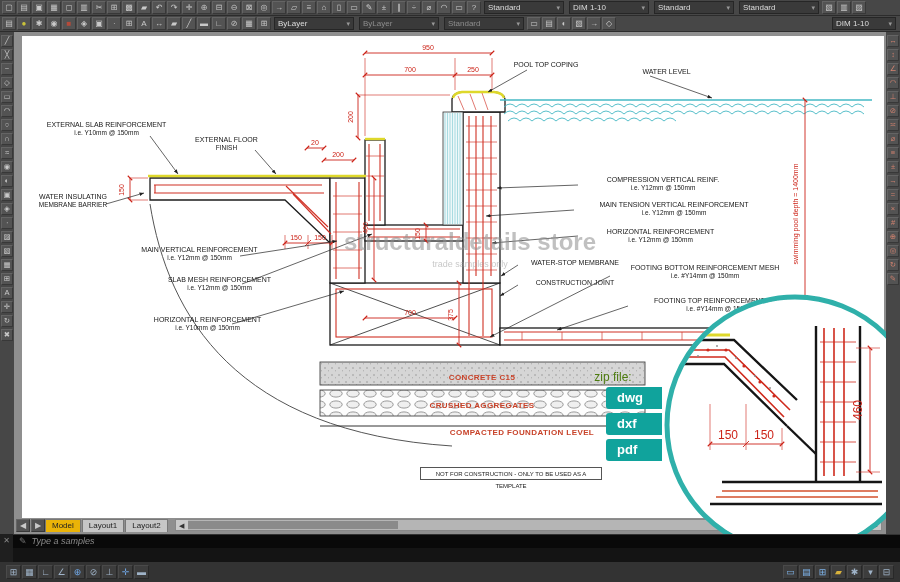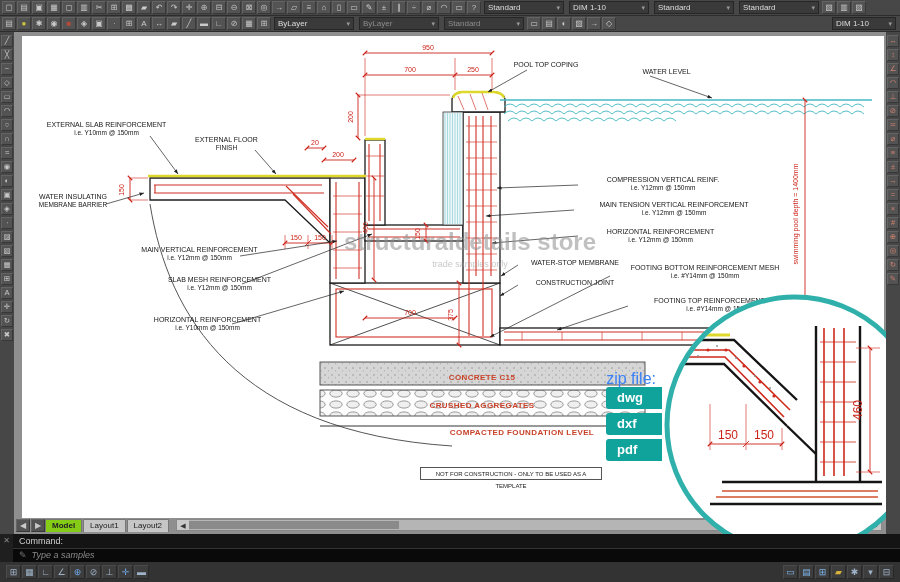--- a/index.html
+++ b/index.html
@@ -44,30 +44,30 @@
   .lblred{fill:#c8432a;font-weight:bold;font-size:8px;text-anchor:middle;letter-spacing:.4px}
   
   .callout{position:absolute;z-index:10;font-size:7px;line-height:1.15;color:#161616;text-align:center;white-space:nowrap}
   .callout .sub{font-size:6.5px}
   .watermark{position:absolute;left:263px;top:192px;width:370px;z-index:9;text-align:center;opacity:.55;pointer-events:none}
   .wm1{font-size:24px;font-weight:bold;color:#8e8e8e}
   .wm2{font-size:9px;color:#9a9a9a;margin-top:3px}
   .wm3{font-size:15px;font-weight:bold;color:#87a0a8;margin-top:1px}
   .disclaimer{position:absolute;left:398px;top:431px;width:182px;height:13px;border:1px solid #555;z-index:10;
               font-size:6px;line-height:12px;text-align:center;color:#222;background:#fff;box-sizing:border-box}
-  .ziplabel{position:absolute;left:548px;top:334px;width:86px;z-index:35;text-align:right;font-size:16px;color:#3b82f6}
+  .ziplabel{position:absolute;left:548px;top:334px;width:86px;z-index:35;text-align:center;font-size:12px;color:#4d7c0f}
   .badges{position:absolute;left:584px;top:351px;z-index:35}
   .badge{width:56px;height:22px;background:#10a39c;color:#fff;font-size:13px;font-weight:bold;line-height:22px;
          padding-left:11px;box-sizing:border-box;border-radius:3px 0 0 3px;margin-bottom:4px}
   .mag{position:absolute;left:623px;top:239px;width:300px;height:300px;z-index:30;overflow:visible}
   
   #tabsbar{position:absolute;left:2px;bottom:2px;height:14px;width:866px;display:flex;align-items:center;
            font-size:8px;color:#222;z-index:1}
   .tab{padding:0 6px;height:12px;line-height:12px;background:#c6c6c6;border:1px solid #777;border-bottom:none;margin-right:1px}
-  .tab.active{background:#84cc16;font-weight:bold}
+  .tab.active{background:#eab308;font-weight:normal}
   #hscroll{flex:1;height:12px;background:#b5b5b5;border:1px solid #888;display:flex;margin-left:6px;box-sizing:border-box}
   .scr-btn{width:12px;background:#c9c9c9;font-size:7px;text-align:center;line-height:11px;color:#333}
   .scr-thumb{width:210px;background:#8a8a8a;margin:1px 0}
   .scr-sp{flex:1}
   
   #cmdwin{position:absolute;left:0;top:534px;width:900px;height:28px;background:#141414;z-index:100;display:flex}
   .cmd-gutter{width:13px;background:#1f1f1f;color:#888;font-size:8px;text-align:center;padding-top:2px;box-sizing:border-box}
   .cmd-body{flex:1;display:flex;flex-direction:column}
   .cmd-hist{height:14px;color:#cfcfcf;font-size:9px;line-height:14px;padding-left:6px}
   .cmd-input{height:13px;background:#090909;border-top:1px solid #333;color:#8a8a8a;font-size:9px;line-height:12px;
@@ -585,21 +585,20 @@
       <div class="scr-thumb"></div>
       <div class="scr-sp"></div>
       <div class="scr-btn">▶</div>
     </div>
   </div>
 </div>
 
 <div id="cmdwin">
   <div class="cmd-gutter">✕</div>
   <div class="cmd-body">
-    <div class="cmd-hist">Command:</div>
     <div class="cmd-input">
       <span class="ic">✎</span>
       <span>Type a samples</span>
     </div>
   </div>
 </div>
 
 <div id="statusbar">
   <div class="ticons">
       <span class="tbicon" style="color: rgb(159, 179, 200);">⊞</span>

